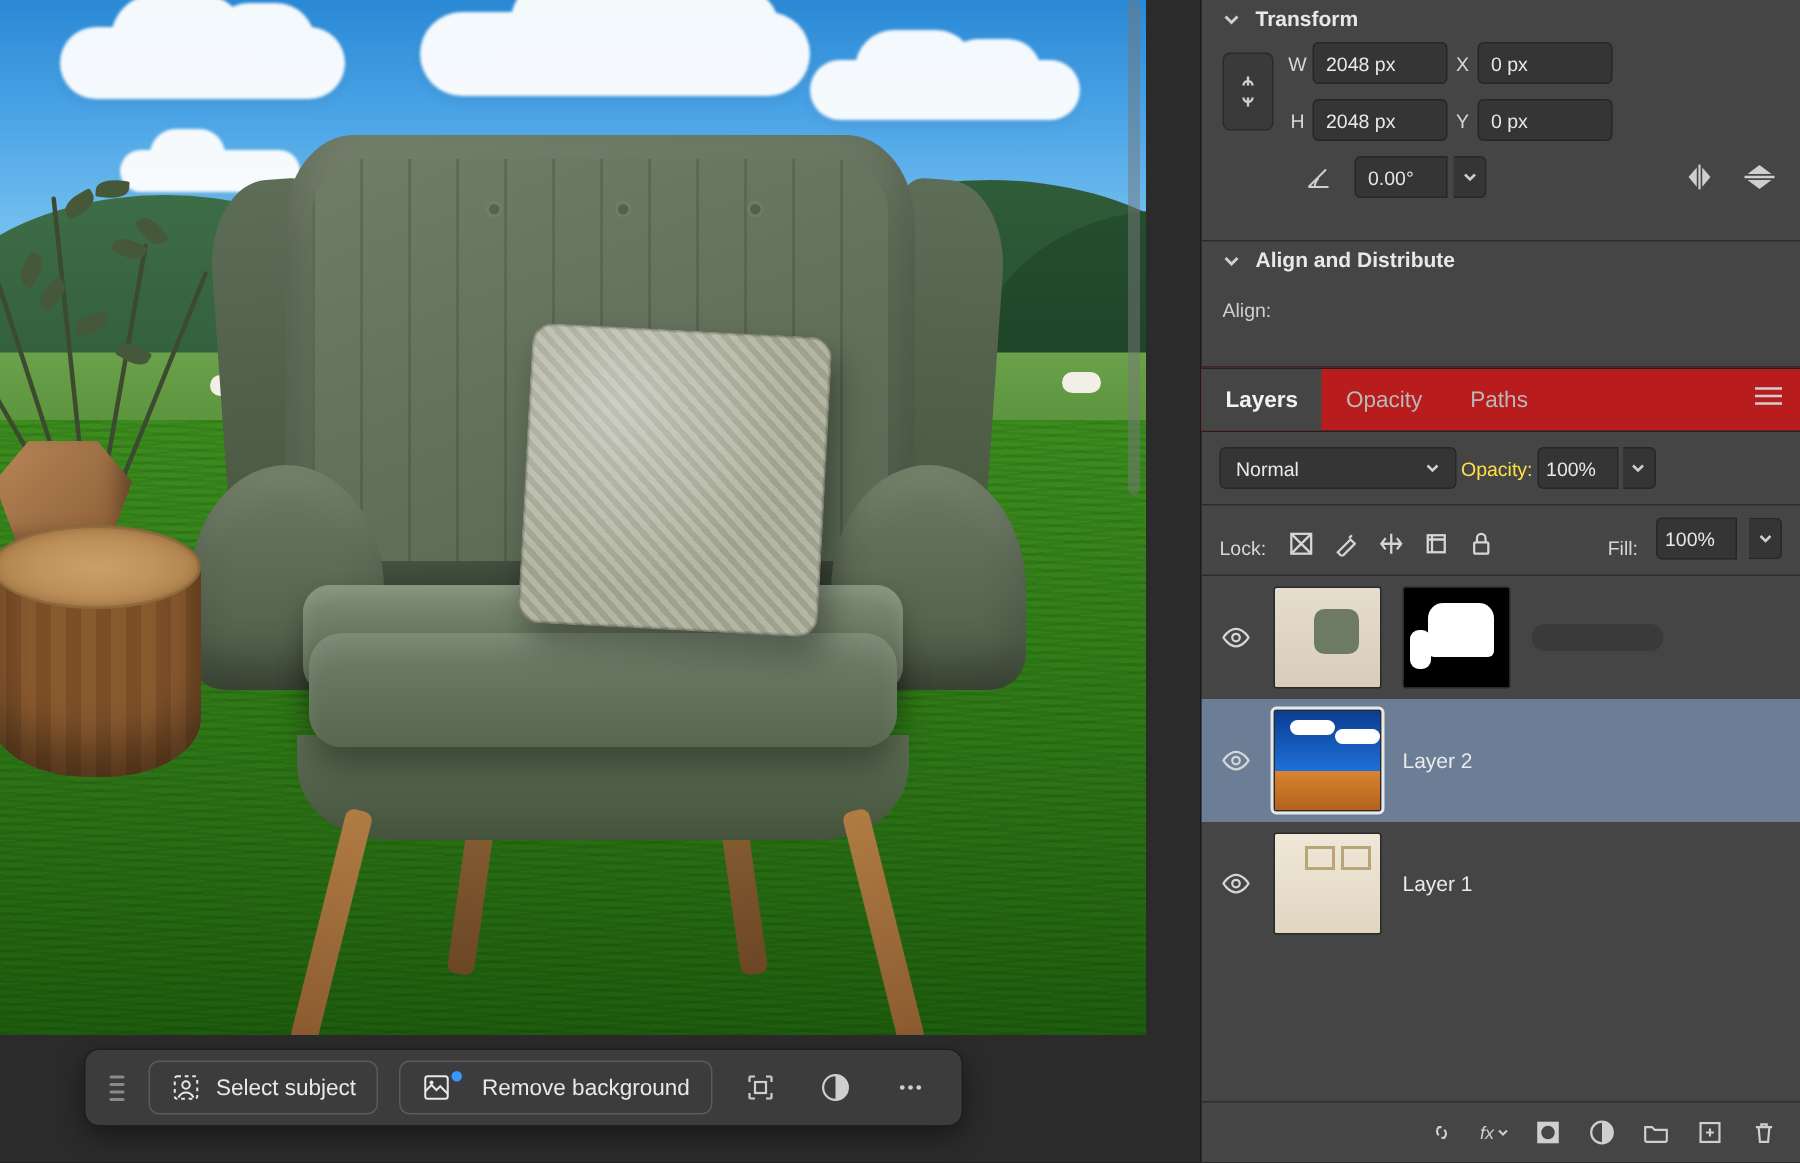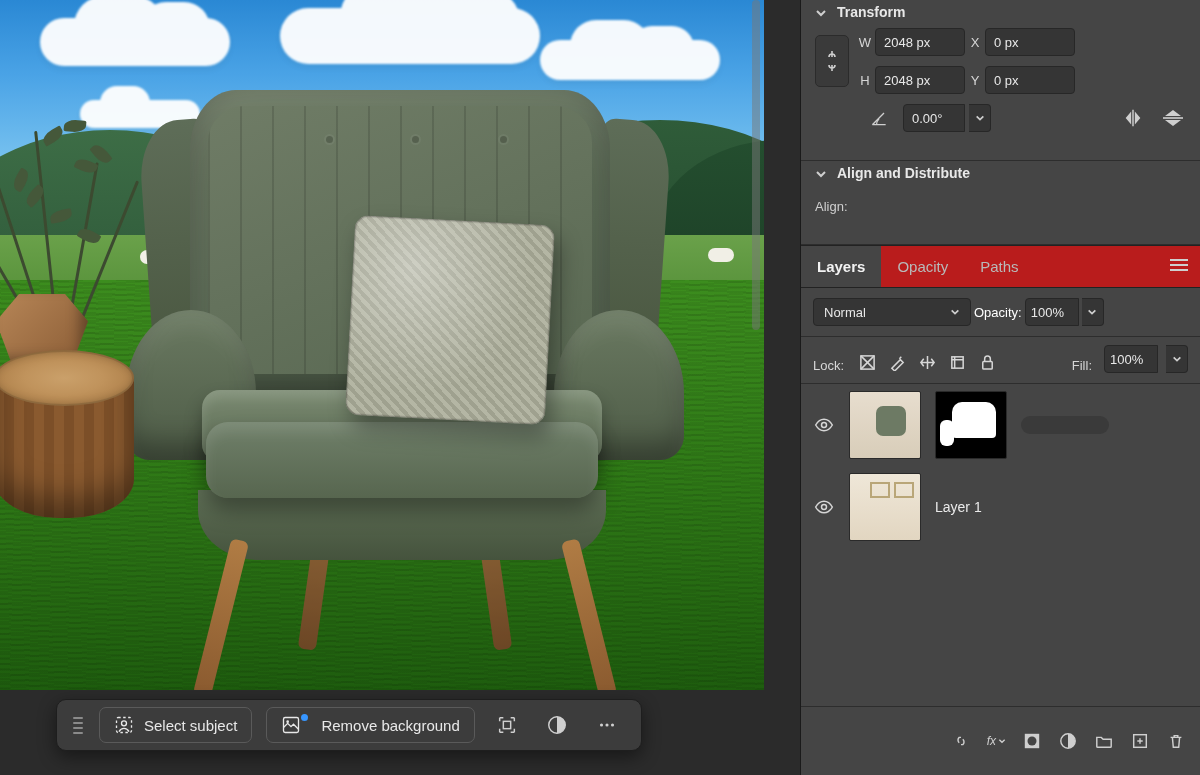--- a/index.html
+++ b/index.html
@@ -137,21 +137,21 @@
 
   .align{padding:10px 14px 2px;font-size:13px;color:#cfcfcf}
 
   
   .tabs{display:flex;align-items:center;background:#b91c1c;border-top:1px solid #222;border-bottom:1px solid #222}
   .tab{padding:12px 16px;font-size:15px;color:#b9b9b9;cursor:pointer}
   .tab.active{background:#454545;color:#f2f2f2;font-weight:600}
   .tabs .menu{margin-left:auto;padding:10px 12px;cursor:pointer}
   .layer-controls{display:flex;align-items:center;gap:3px;padding:10px 12px;border-bottom:1px solid #2d2d2d}
   .blend{height:28px;flex:0 0 158px;background:#353535;border:1px solid #272727;border-radius:4px;display:flex;align-items:center;justify-content:space-between;padding:0 10px;font-size:13px}
-  .opa-lab{font-size:13px;color:#ffffff}
+  .opa-lab{font-size:13px;color:#fde047}
   .opa-in{height:28px;width:54px;background:#353535;border:1px solid #272727;border-radius:4px 0 0 4px;color:#e8e8e8;font-size:13px;padding:0 5px;text-align:left}
   .lock-row{display:flex;align-items:flex-end;gap:8px;padding:8px 12px 10px;border-bottom:1px solid #2d2d2d}
   .lock-row .ll{font-size:13px;color:#d6d6d6;margin-right:4px}
   .lock-ico{width:22px;height:22px;display:flex;align-items:center;justify-content:center;cursor:pointer;color:#d6d6d6}
   .lock-ico svg{width:17px;height:17px;fill:none;stroke:currentColor;stroke-width:1.6}
 
   .layers-list{flex:1;overflow:auto}
   .layer{display:flex;align-items:center;gap:14px;padding:12px 12px;height:82px}
   .layer.selected{background:#6b7e96}
   .eye{width:22px;height:22px;color:#d6d6d6;cursor:pointer;display:flex;align-items:center;justify-content:center}
@@ -169,21 +169,21 @@
   .th-hill{position:absolute;left:-10px;top:32%;width:70%;height:34%;border-radius:50% 50% 0 0;background:#3d6d46}
   .th-cloud{position:absolute;top:6px;left:28px;width:30px;height:10px;background:#fff;border-radius:10px}
   .th-room{position:absolute;inset:0;background:linear-gradient(#e7ddce,#d8cdb9)}
   .th-chair{position:absolute;left:26px;top:14px;width:30px;height:30px;background:#6d7a64;border-radius:7px}
   .th-desert-sky{position:absolute;inset:0;background:linear-gradient(#0b3d91,#1e6fd9 60%,#5aa7ee 80%)}
   .th-desert{position:absolute;left:0;right:0;top:60%;bottom:0;background:linear-gradient(#d98430,#b4611e)}
   .th-living{position:absolute;inset:0;background:linear-gradient(#efe7d8,#e2d6c1)}
   .th-frame{position:absolute;top:8px;left:20px;width:20px;height:16px;border:2px solid #b9a678}
   .th-color{position:absolute;inset:0;background:#ff9f1f}
 
-  .layers-footer{display:flex;align-items:center;gap:16px;justify-content:flex-end;padding:24px 14px;border-top:1px solid #2d2d2d}
+  .layers-footer{display:flex;align-items:center;gap:16px;justify-content:flex-end;padding:10px 14px;border-top:1px solid #2d2d2d}
   .ft-ico{width:20px;height:20px;color:#cfcfcf;cursor:pointer;display:flex;align-items:center;justify-content:center}
   .ft-ico svg{width:18px;height:18px;fill:none;stroke:currentColor;stroke-width:1.6}
   .fx{font-size:12px;font-style:italic;color:#cfcfcf;display:flex;align-items:center;gap:2px}
 </style>
 </head>
 <body>
 
 <div class="app">
 
   <div class="canvas-panel">
@@ -454,20 +454,35 @@
             <div class="th-chair"></div>
         </div>
         <div class="mask">
           <div class="plant"></div>
             <div class="silh"></div>
         </div>
         <div class="pill"></div>
       </div>
 
 
+      <div class="layer selected">
+        <span class="eye">
+            <svg width="20" height="20" viewBox="0 0 24 24" fill="none" stroke="currentColor" stroke-width="1.8">
+              <path d="M2 12s4-7 10-7 10 7 10 7-4 7-10 7S2 12 2 12z"></path>
+              <circle cx="12" cy="12" r="3"></circle>
+            </svg>
+          </span>
+        <div class="thumb big sel">
+          <div class="th-desert-sky"></div>
+            <div class="th-cloud" style="left:10px"></div>
+            <div class="th-cloud" style="left:40px;top:12px"></div>
+            <div class="th-desert"></div>
+        </div>
+        <span class="lname">Layer 2</span>
+      </div>
 
       <div class="layer">
         <span class="eye">
             <svg width="20" height="20" viewBox="0 0 24 24" fill="none" stroke="currentColor" stroke-width="1.8">
               <path d="M2 12s4-7 10-7 10 7 10 7-4 7-10 7S2 12 2 12z"></path>
               <circle cx="12" cy="12" r="3"></circle>
             </svg>
           </span>
         <div class="thumb big">
           <div class="th-living"></div>

